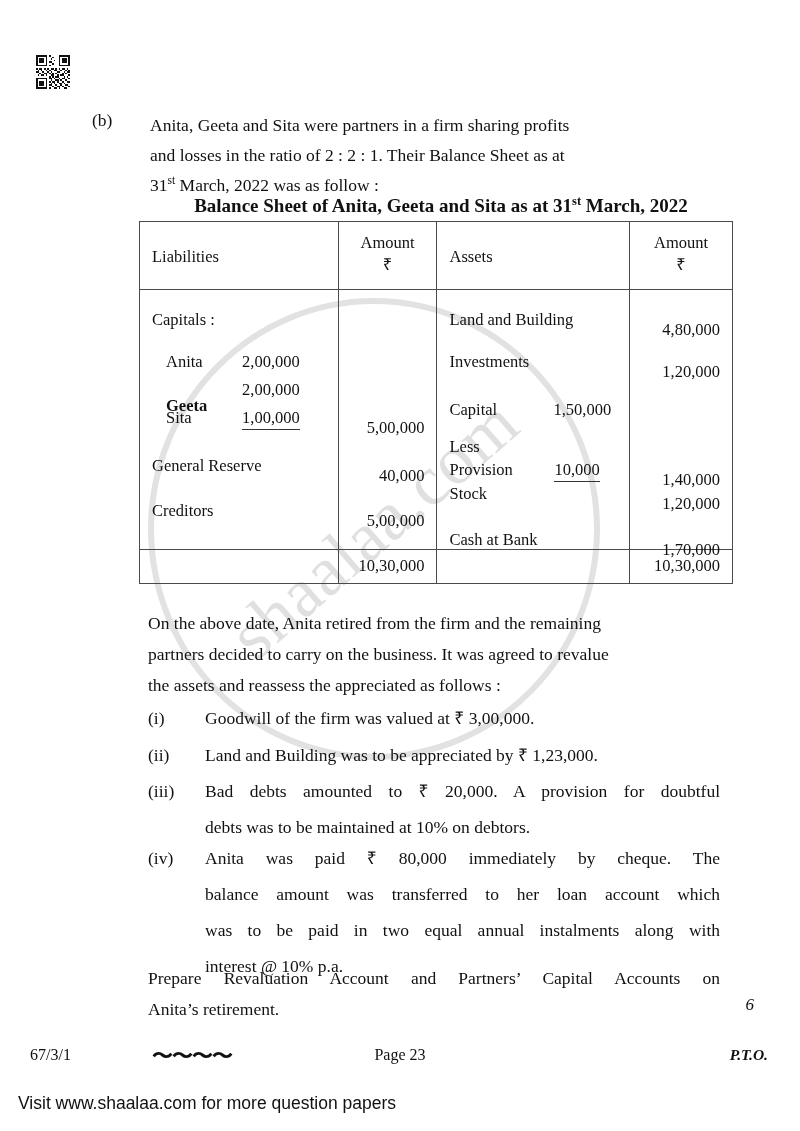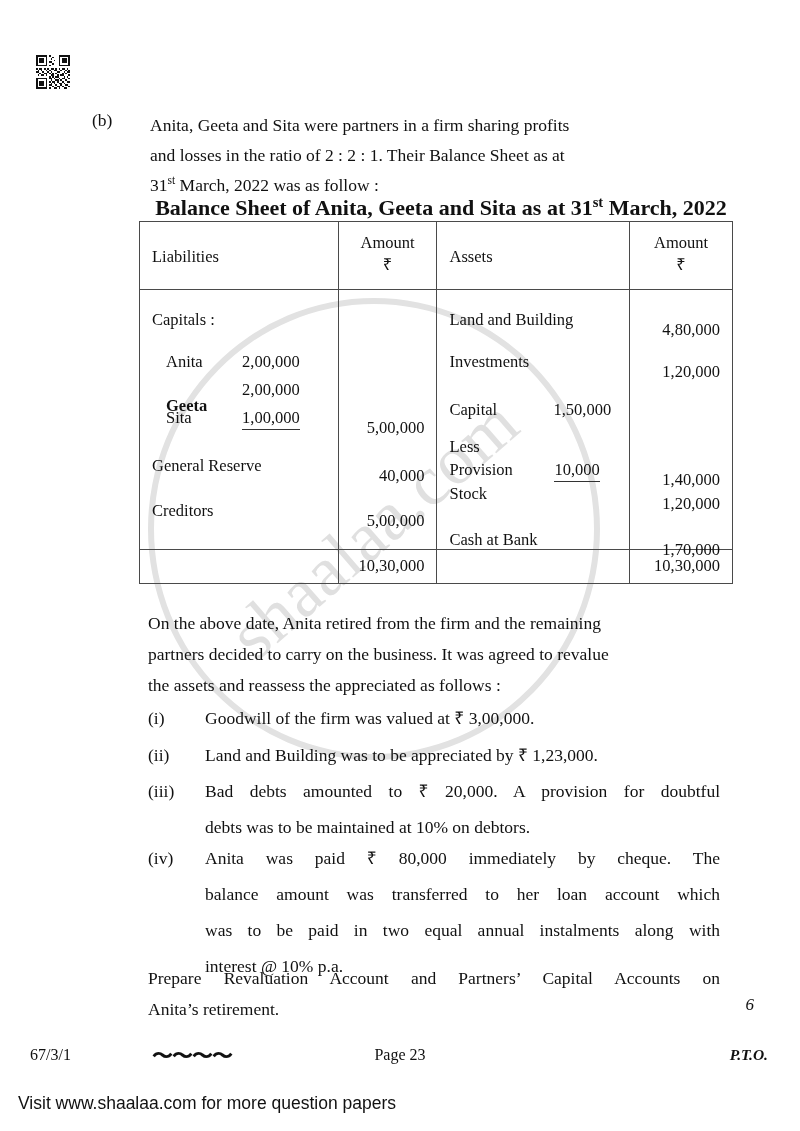--- a/index.html
+++ b/index.html
@@ -47,21 +47,21 @@
     text-align:justify; text-justify:inter-word;
   }
   #q-body .lastline { text-align:left; }
 
   sup { font-size:0.66em; vertical-align:super; line-height:0; }
 
   
   #table-title {
     position:absolute; left:146px; top:195px;
     width:590px; text-align:center;
-    font-size:22px; font-weight:bold;
+    font-size:19px; font-weight:bold;
   }
 
   
   #balance-sheet {
     position:absolute; left:139px; top:221px;
     width:594px;
     border-collapse:collapse;
     font-size:16.5px;
   }
   #balance-sheet td { border:1.3px solid #4a4a4a; padding:0; vertical-align:top; }

